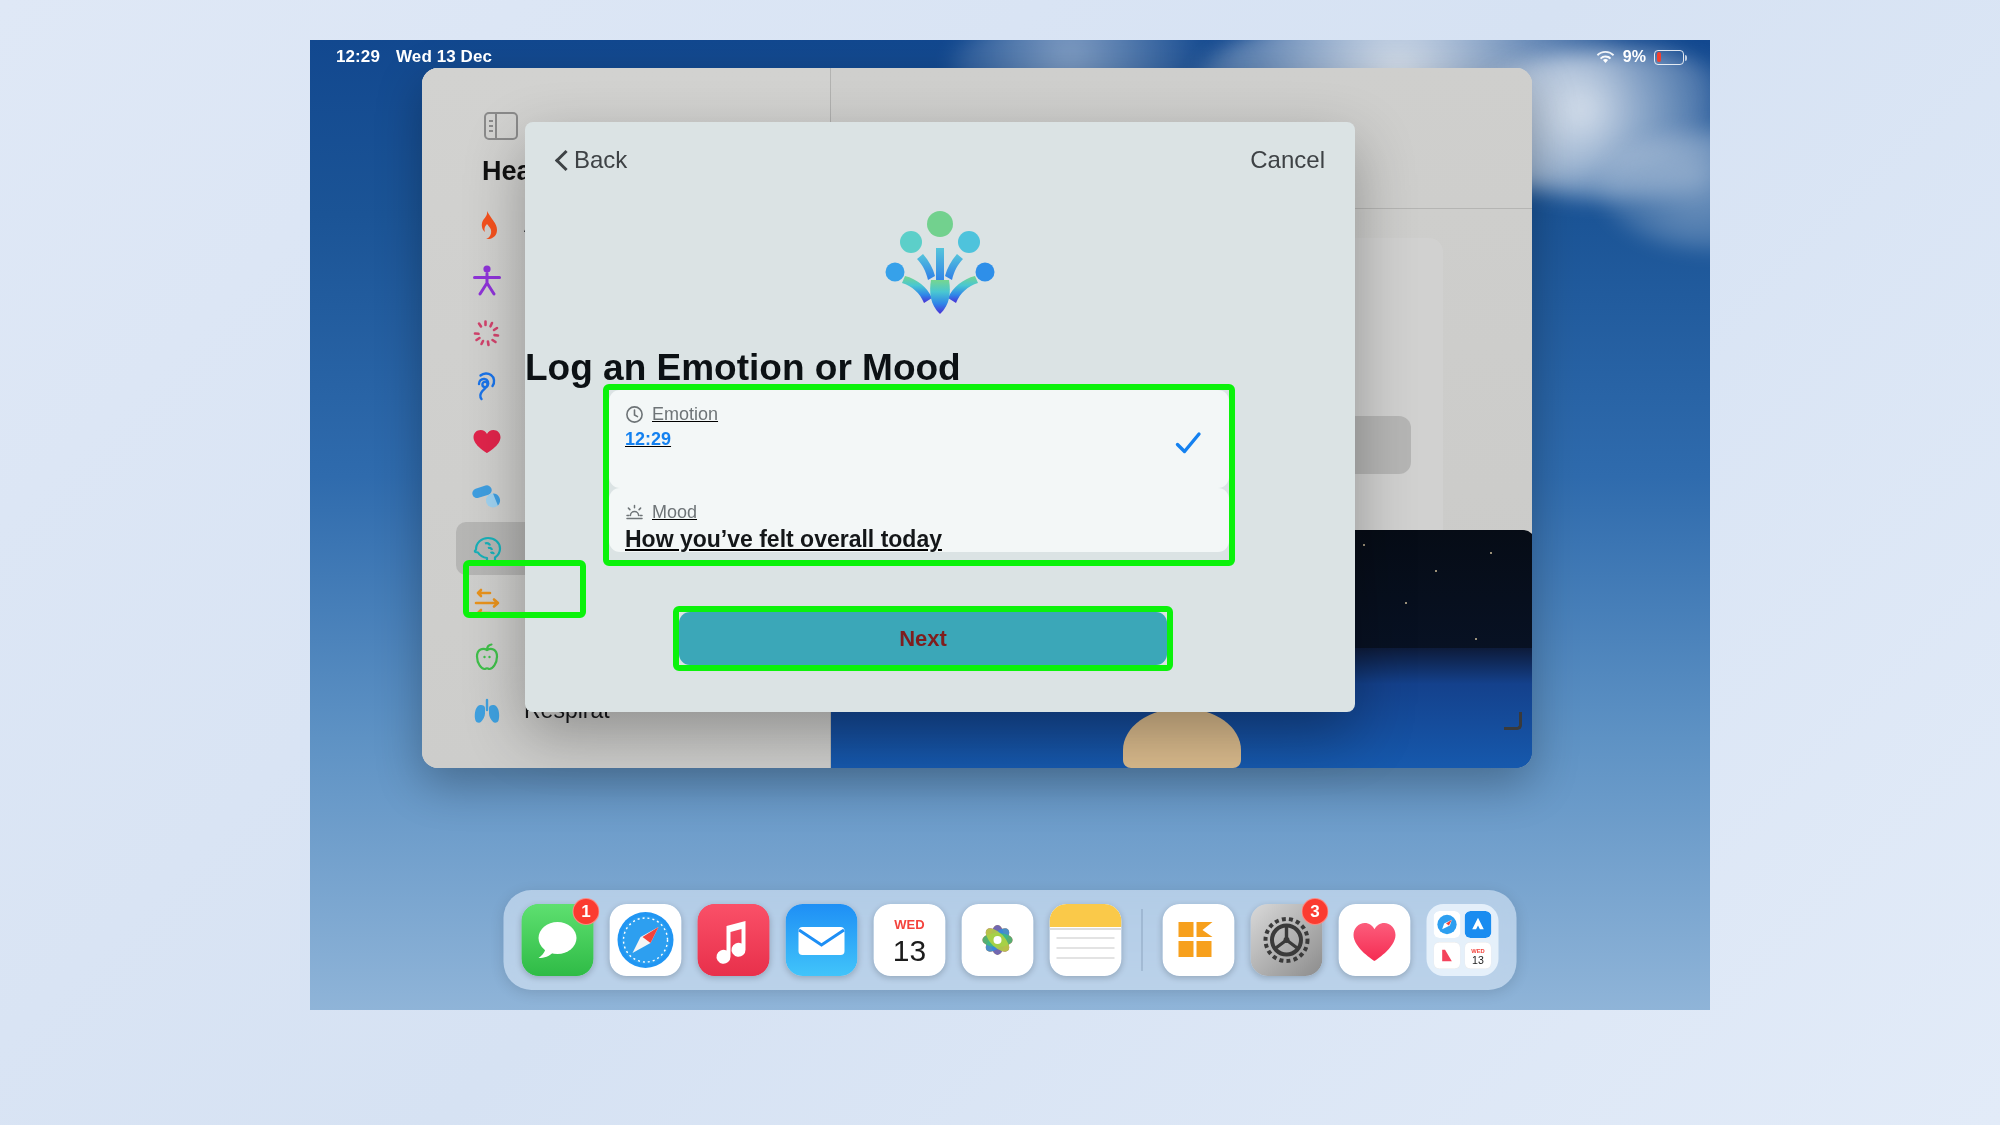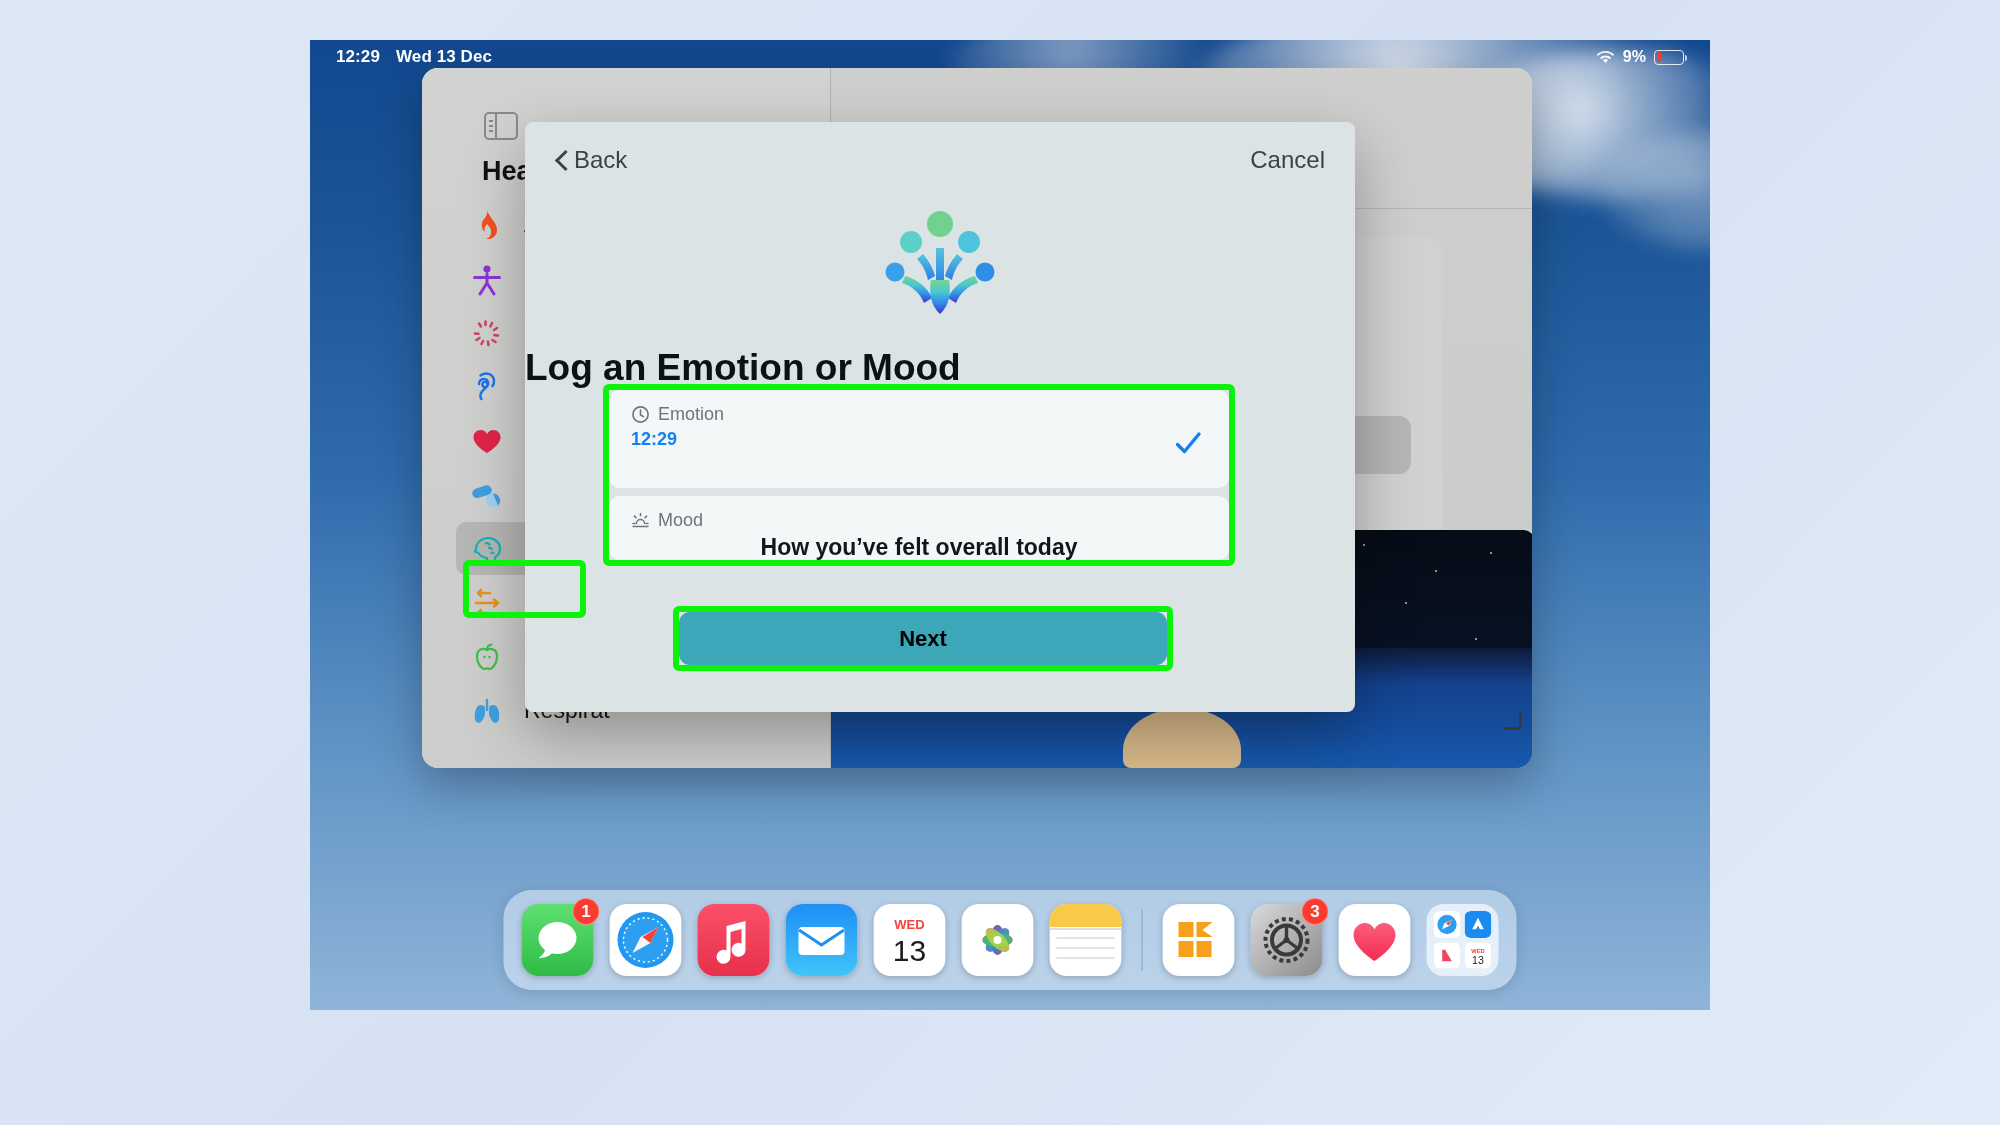--- a/index.html
+++ b/index.html
@@ -189,24 +189,25 @@
   .opt-highlight {
     position:absolute; left:78px; top:262px; width:632px; height:182px;
     border:6px solid #0bf20b; border-radius:6px; z-index:26;
   }
   .opt-group {
     position:absolute; left:84px; top:268px; width:620px; height:170px;
     z-index:27;
   }
   .opt-card {
     background:#f3f7f7; border-radius:11px; position:relative;
-    padding:14px 22px 16px 22px;
+    padding:14px 22px 16px 16px;
+    text-decoration:underline;
   }
   .opt-card.emotion { height:98px; }
-  .opt-card.mood { height:64px; margin-top:8px;text-align:center; }
+  .opt-card.mood { height:64px; margin-top:0; }
   .opt-kicker {
     display:flex; align-items:center; gap:8px;
     font-size:18px; color:#6e7477; margin-bottom:3px;
   }
   .opt-main { font-size:23px; font-weight:bold; color:#141719; }
   .opt-time { font-size:18px; color:#1481f0; font-weight:bold; margin-top:4px; }
   .opt-check {
     position:absolute; right:26px; top:38px;
     width:30px; height:30px;
   }
@@ -214,21 +215,21 @@
 
   
   .next-highlight {
     position:absolute; left:148px; top:484px; width:500px; height:65px;
     border:6px solid #0bf20b; border-radius:6px; z-index:26;
   }
   .next-btn {
     position:absolute; left:154px; top:490px; width:488px; height:53px;
     background:#3ba7b8; border-radius:11px;
     display:flex; align-items:center; justify-content:center;
-    color:#000000; font-size:22px; font-weight:bold; z-index:27;
+    color:#7f1d1d; font-size:22px; font-weight:bold; z-index:27;
   }
 
   
   .mental-highlight {
     position:absolute; left:153px; top:520px; width:123px; height:58px;
     border:6px solid #0bf20b; border-radius:6px; z-index:30;
   }
 
   
   .dock {

